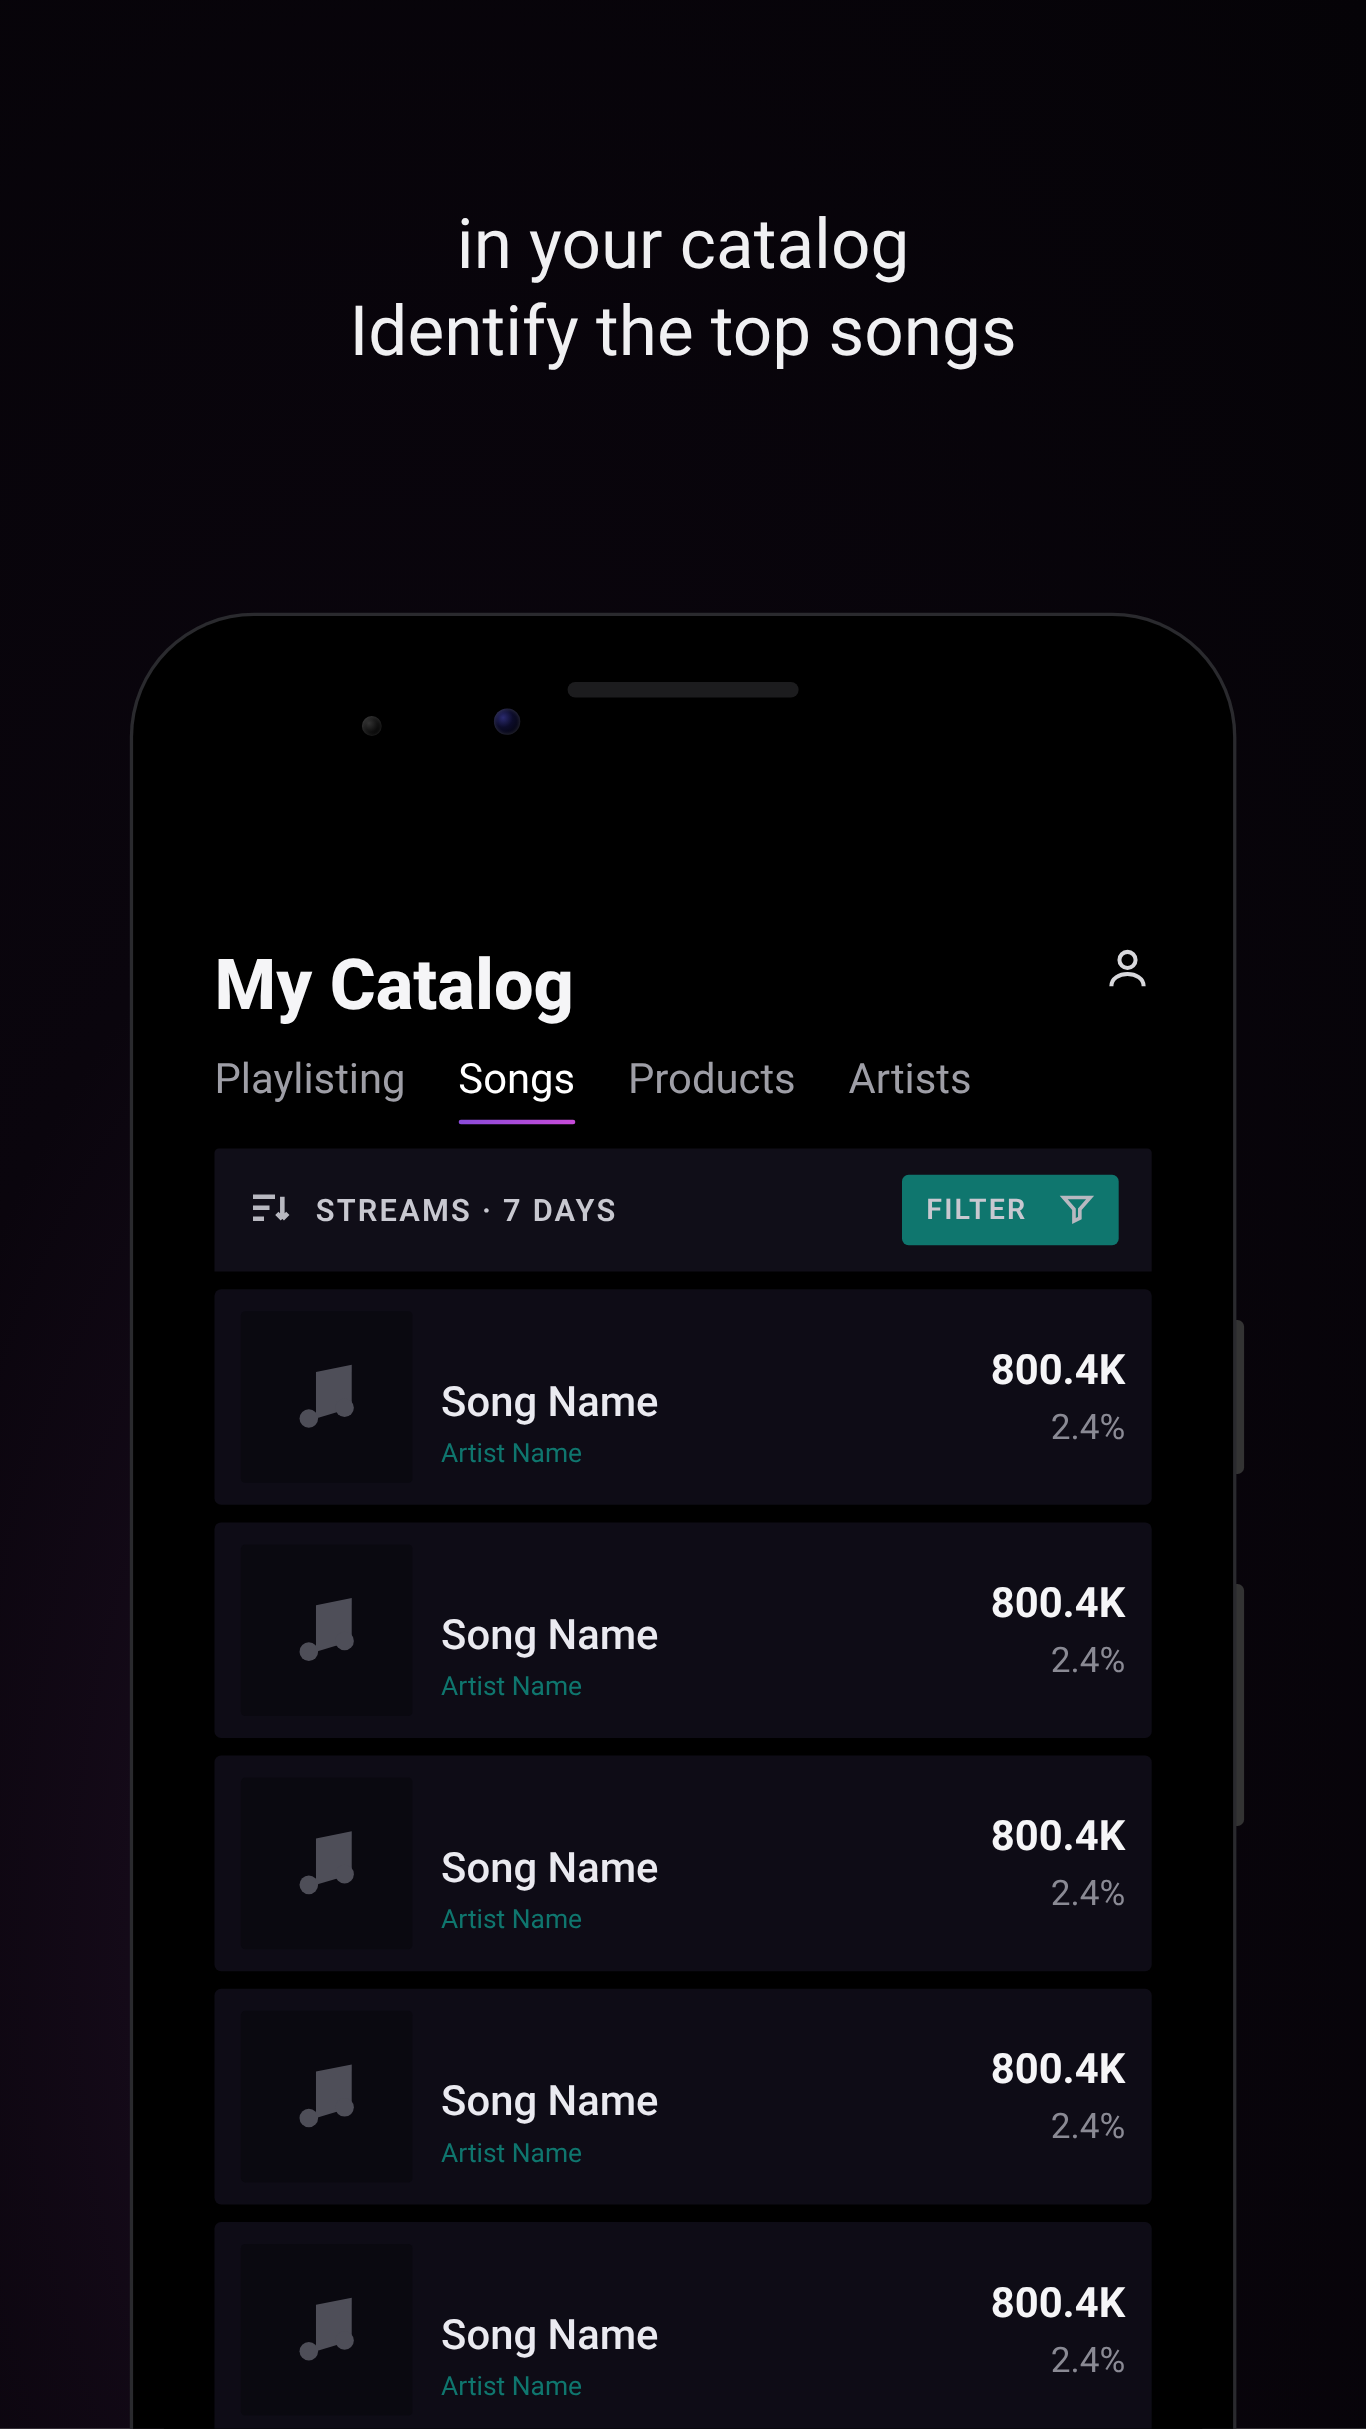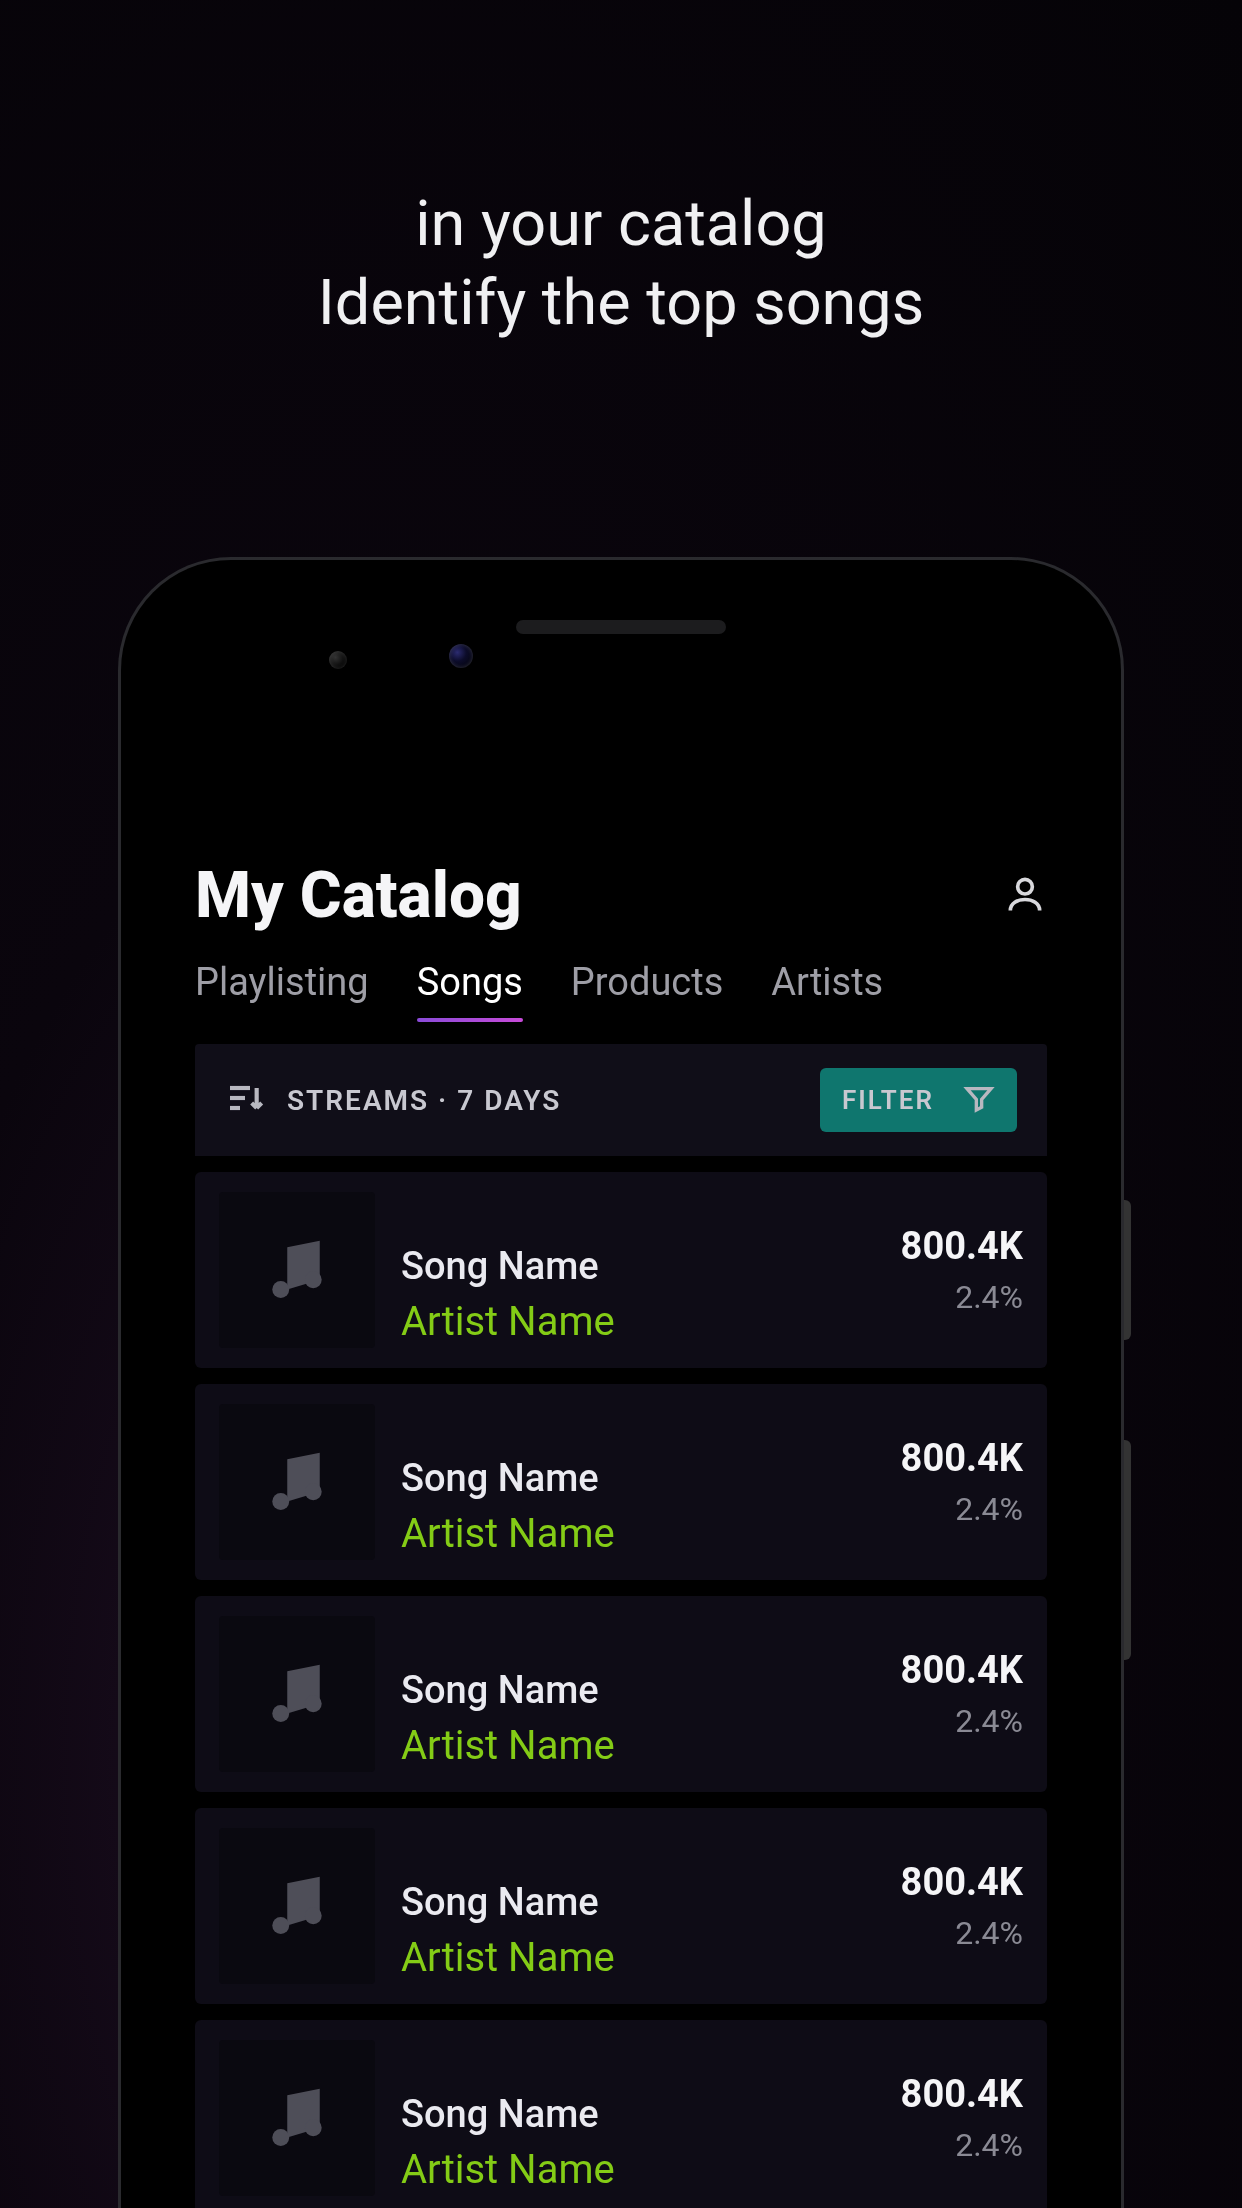--- a/index.html
+++ b/index.html
@@ -77,21 +77,21 @@
 
   .screen {
     position: absolute;
     top: 160px;
     left: 0; right: 0; bottom: 0;
     padding: 0 46px;
   }
 
   .header-row {
     display: flex;
-    align-items: center;
+    align-items: flex-start;
     justify-content: space-between;
     padding-top: 110px;
   }
   .page-title {
     font-size: 64px;
     font-weight: 800;
     color: #f5f5f7;
   }
   .profile-icon svg { width: 44px; height: 44px; stroke: #d8d8dc; fill: none; stroke-width: 2; }
 
@@ -166,21 +166,21 @@
     height: 156px;
     background: #0a0910;
     border-radius: 4px;
     display: flex;
     align-items: center;
     justify-content: center;
   }
   .thumb svg { width: 78px; height: 78px; fill: #4e4e58; }
   .meta { flex: 1; display: flex; flex-direction: column; gap: 10px; }
   .song-name { font-size: 38px; color: #eaeaf0; font-weight: 500; margin-top: 48px; }
-  .artist-name { font-size: 40px; color: #84cc16; }
+  .artist-name { font-size: 24px; color: #0f766e; }
   .stats { display: flex; flex-direction: column; align-items: flex-end; gap: 10px; }
   .streams { font-size: 38px; font-weight: 700; color: #f5f5f7; }
   .percent { font-size: 32px; color: #8a8a94; }
 </style>
 </head>
 <body>
 
 <div class="marketing-text">
   <div>in your catalog</div>
   <div>Identify the top songs</div>

